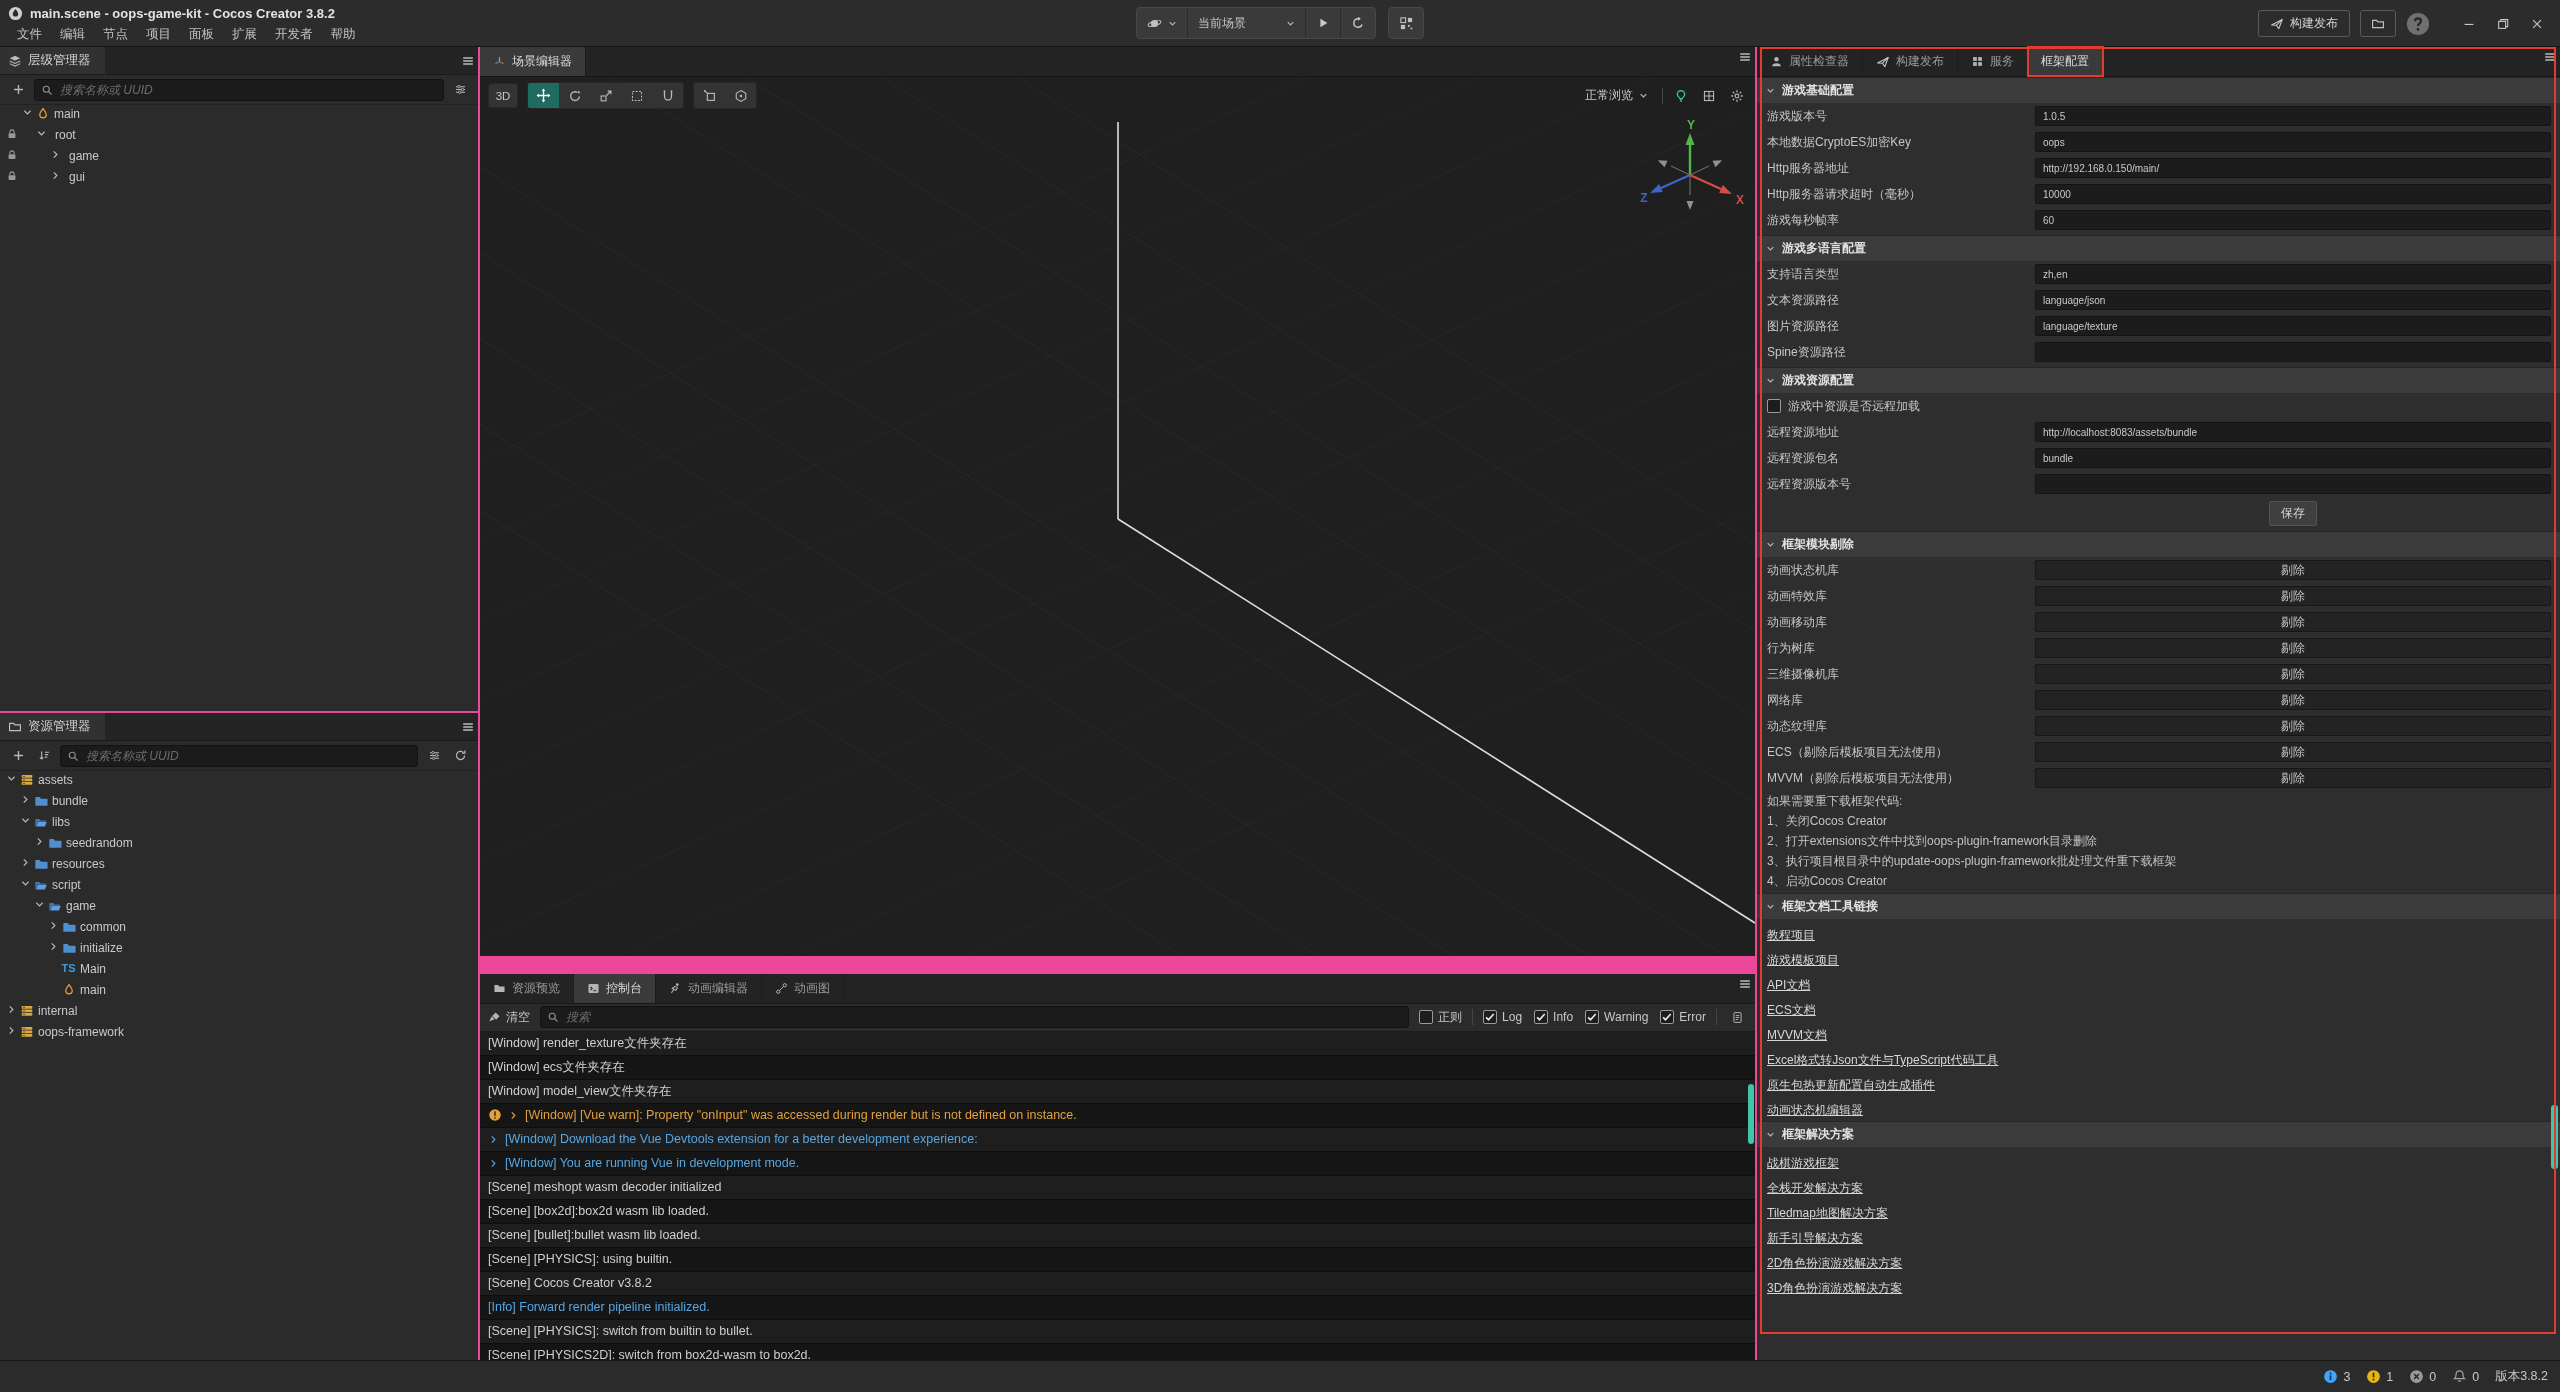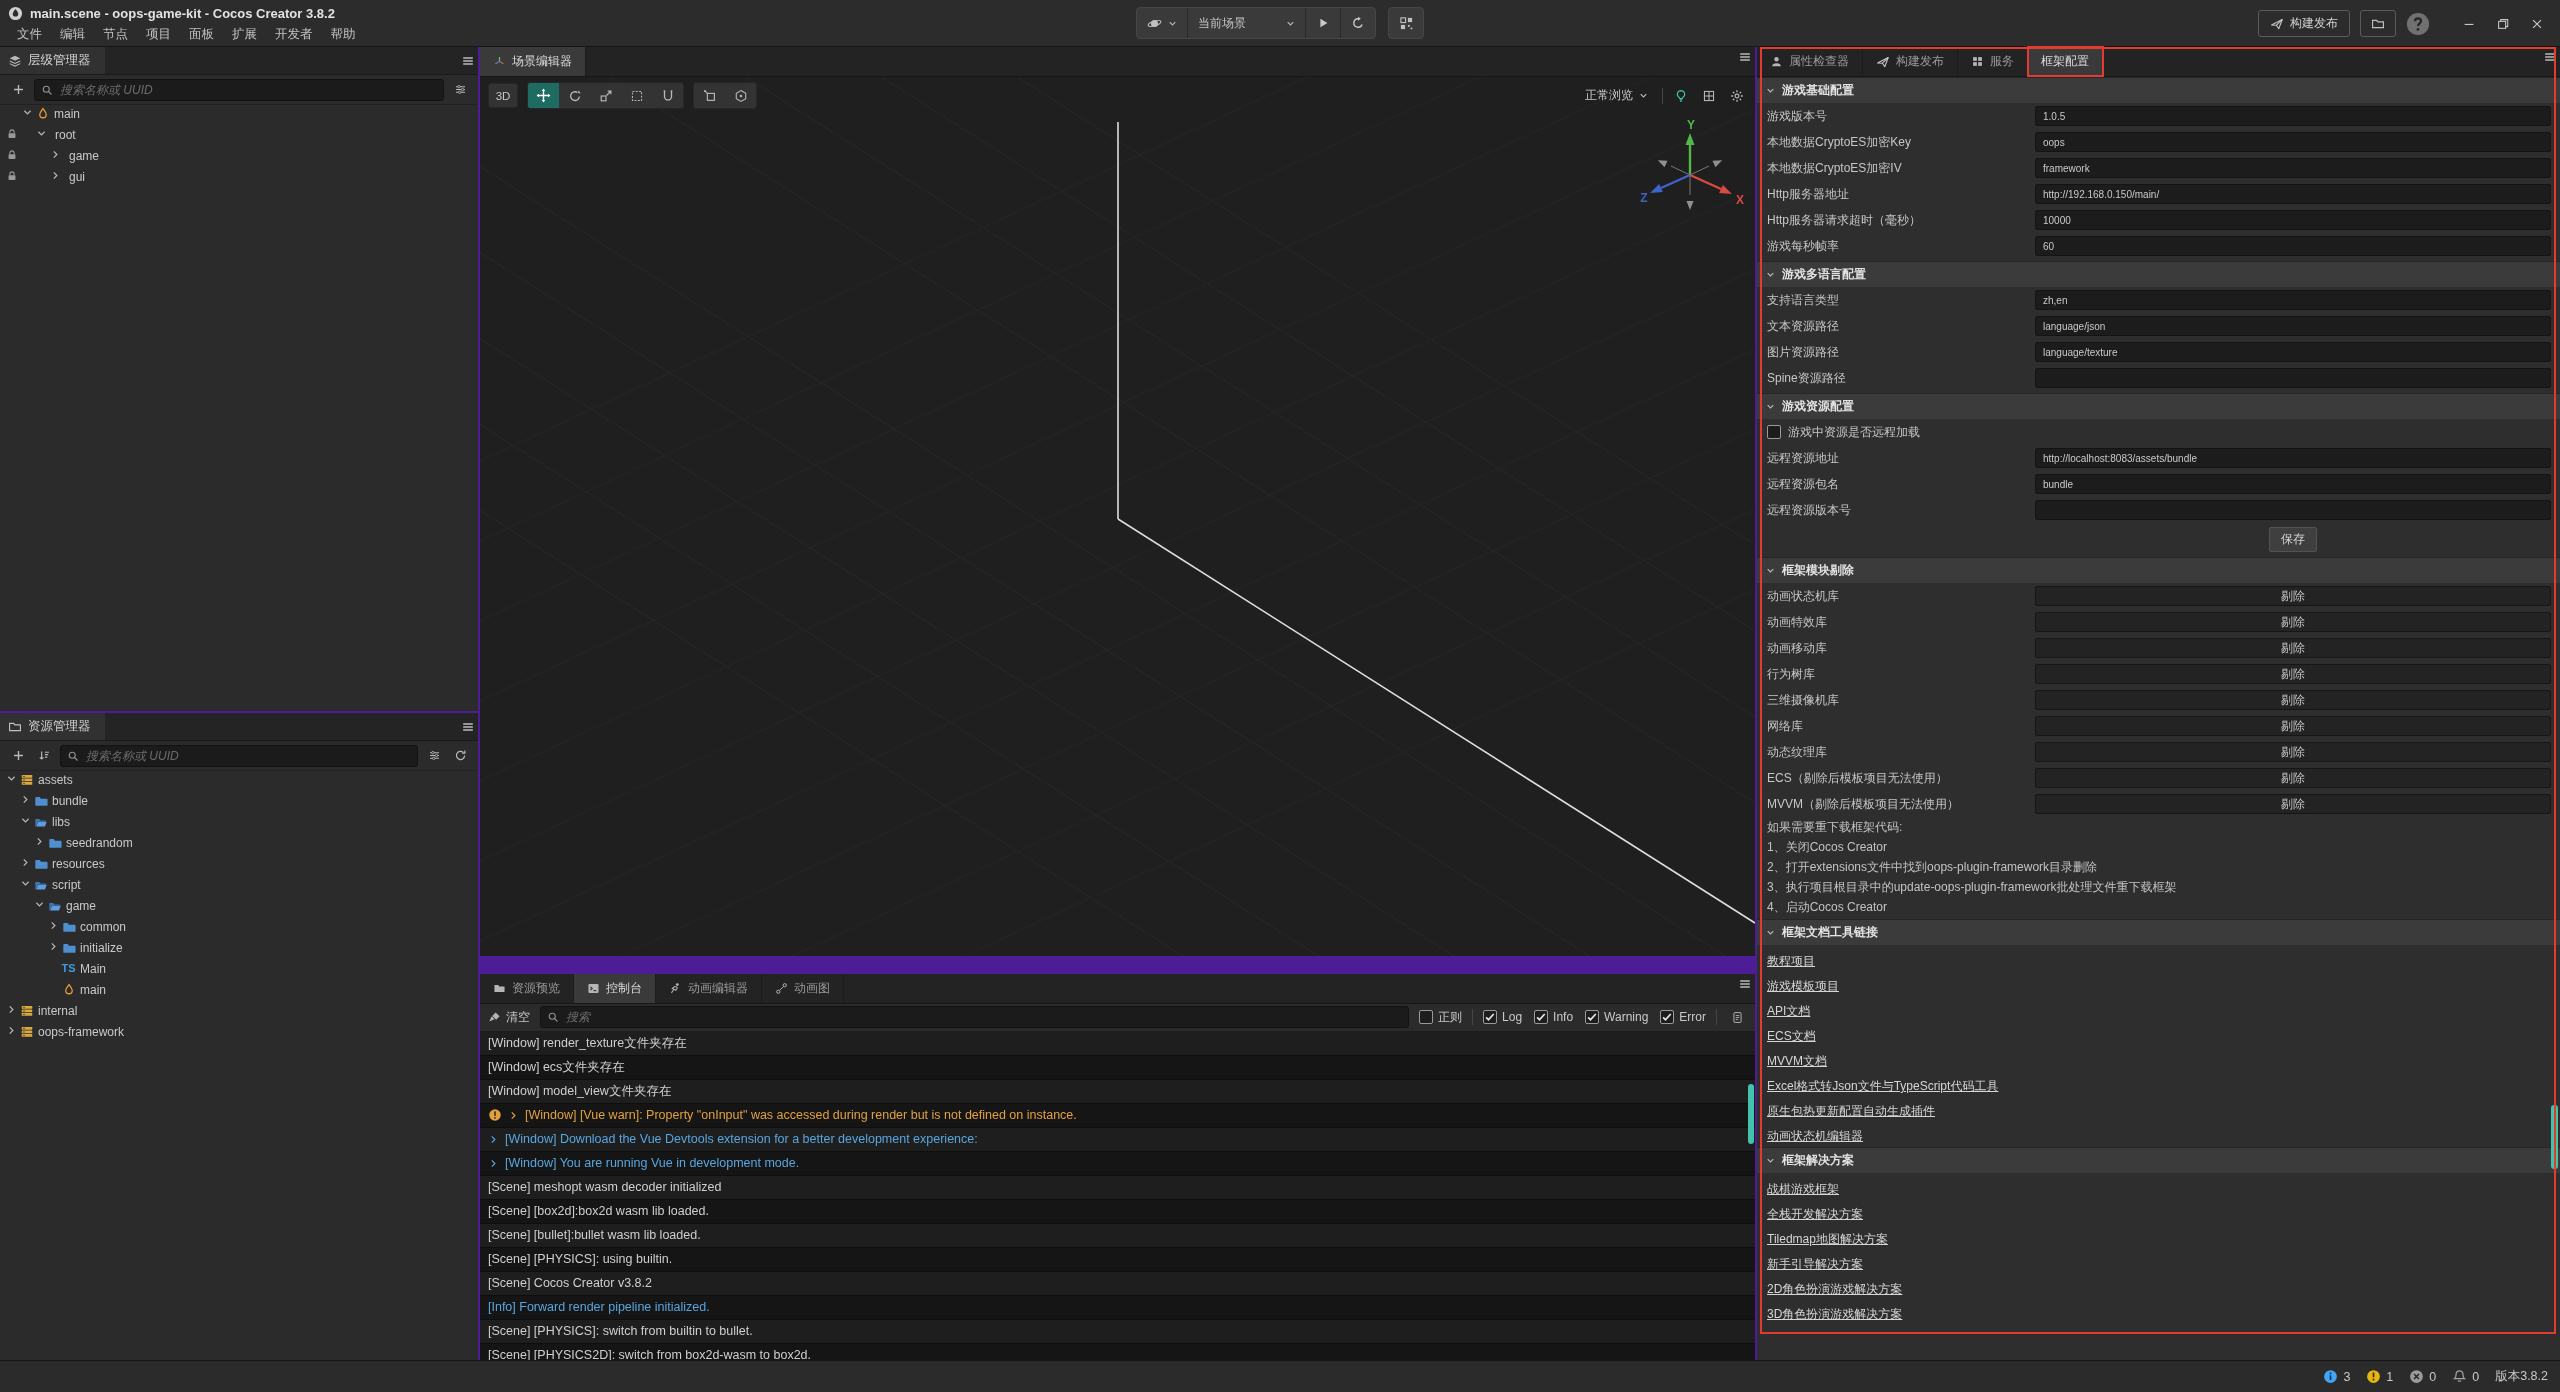--- a/index.html
+++ b/index.html
@@ -20,21 +20,21 @@
   .seg-cell.scene-select{width:118px;justify-content:space-between;}
   .sq-btn{display:flex;align-items:center;justify-content:center;width:36px;height:32px;background:#3a3a3a;border:1px solid #474747;border-radius:4px;}
   .tb-right{position:absolute;right:6px;top:0;height:47px;display:flex;align-items:center;gap:10px;}
   .build-btn{display:flex;align-items:center;gap:6px;height:27px;padding:0 11px;border:1px solid #5b5b5b;border-radius:3px;color:#d0d0d0;}
   .tool-btn{display:flex;align-items:center;justify-content:center;width:36px;height:27px;border:1px solid #5b5b5b;border-radius:3px;}
   .help-btn{display:flex;align-items:center;justify-content:center;width:24px;height:24px;border-radius:50%;}
   .win-ctl{display:flex;align-items:center;margin-left:12px;}
   .win-ctl .wbtn{width:34px;height:30px;display:flex;align-items:center;justify-content:center;}
 
   
-  .workspace{display:flex;height:1313px;gap:2px;background:#4c1d95;}
+  .workspace{display:flex;height:1313px;gap:2px;background:#ec4899;}
   .col{display:flex;flex-direction:column;gap:2px;}
   .col-left{width:478px;}
   .col-center{width:1275px;}
   .col-right{width:803px;position:relative;background:#2e2e2e;}
   .panel{background:#2b2b2b;display:flex;flex-direction:column;overflow:hidden;}
   .hierarchy{height:664px;}
   .assets{height:647px;}
   .scene{height:920px;}
   .console{height:391px;margin-top:16px;}
 
@@ -1100,26 +1100,20 @@
               <input readonly="" value="1.0.5" style="">
             </div>
           </div>
           <div class="prop-row">
             <div class="prop-label">本地数据CryptoES加密Key</div>
             <div class="prop-value">
               <input readonly="" value="oops" style="">
             </div>
           </div>
           <div class="prop-row">
-            <div class="prop-label">本地数据CryptoES加密IV</div>
-            <div class="prop-value">
-              <input readonly="" value="framework" style="">
-            </div>
-          </div>
-          <div class="prop-row">
             <div class="prop-label">Http服务器地址</div>
             <div class="prop-value">
               <input readonly="" value="http://192.168.0.150/main/" style="">
             </div>
           </div>
           <div class="prop-row">
             <div class="prop-label">Http服务器请求超时（毫秒）</div>
             <div class="prop-value">
               <input readonly="" value="10000" style="">
             </div>

